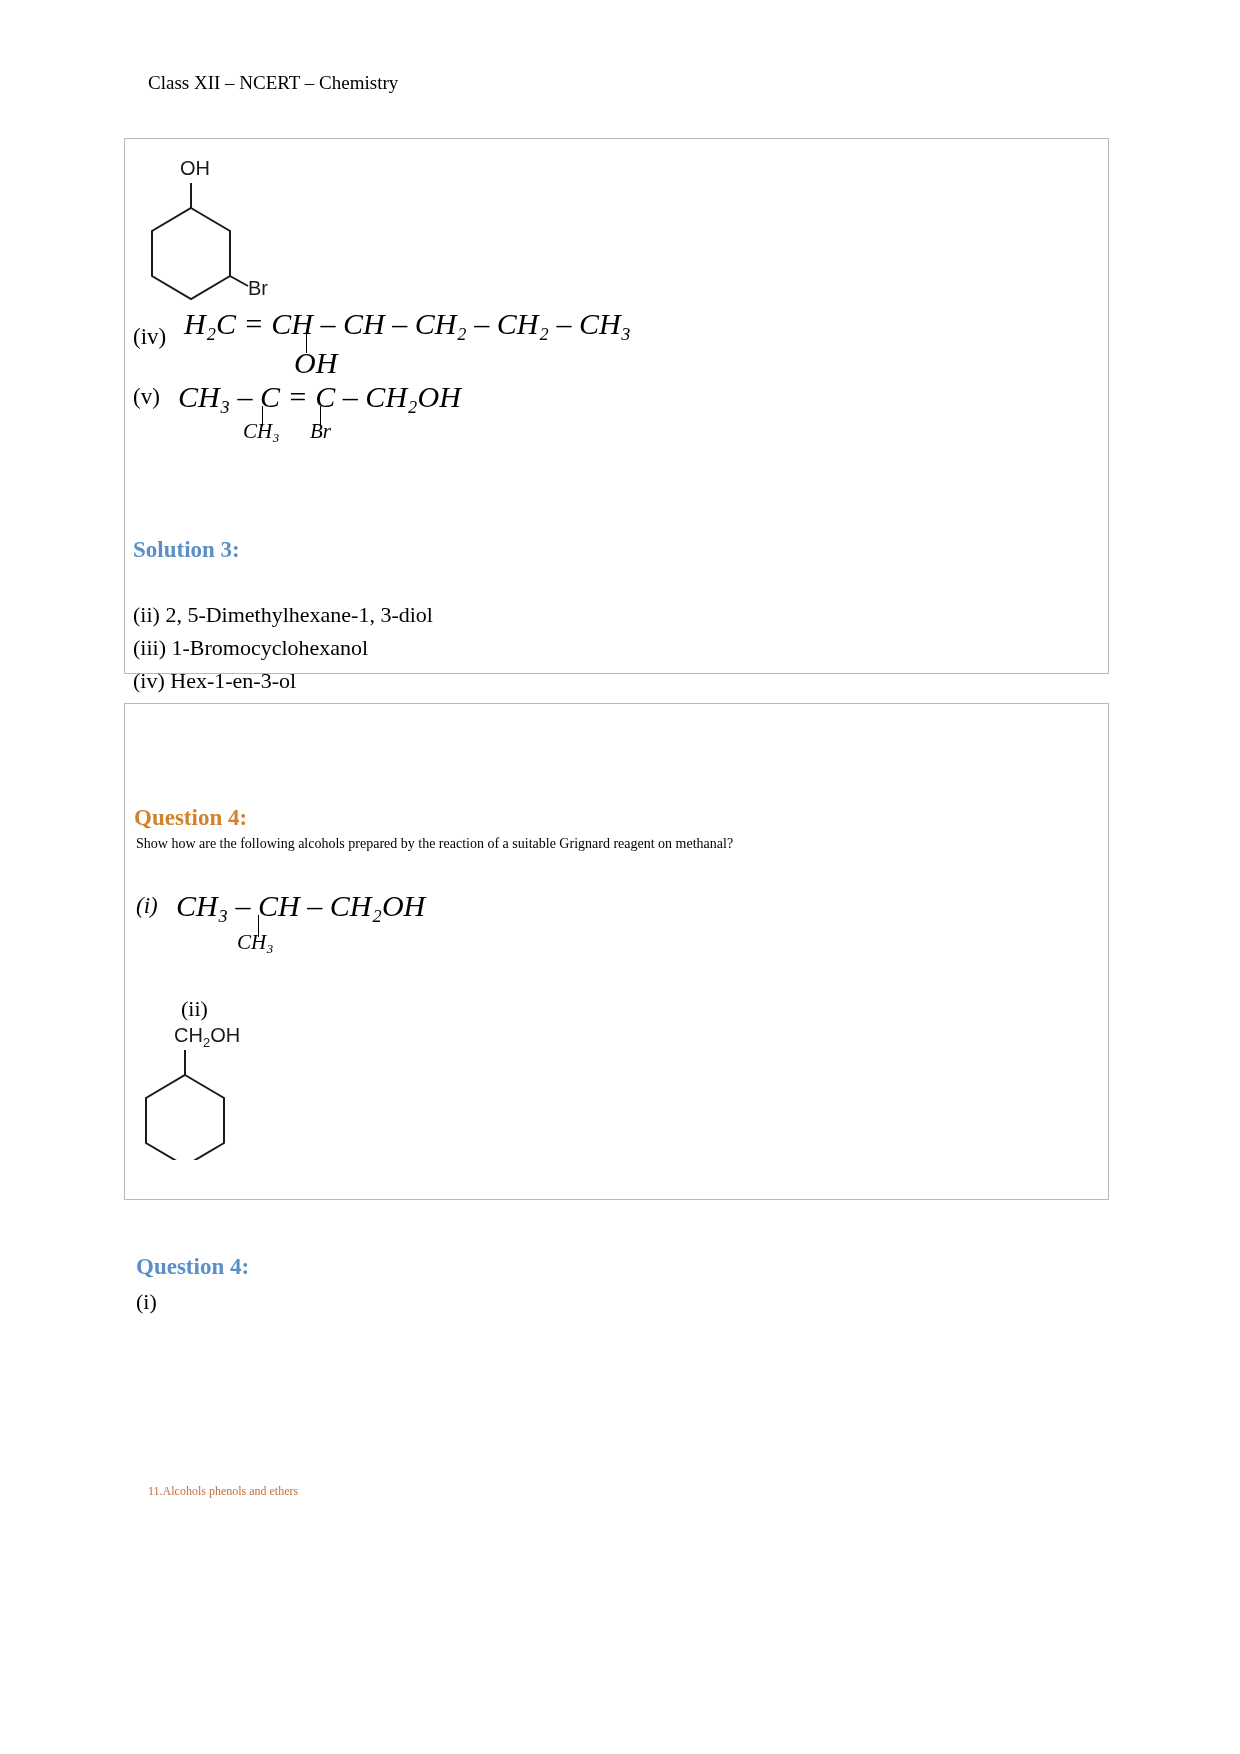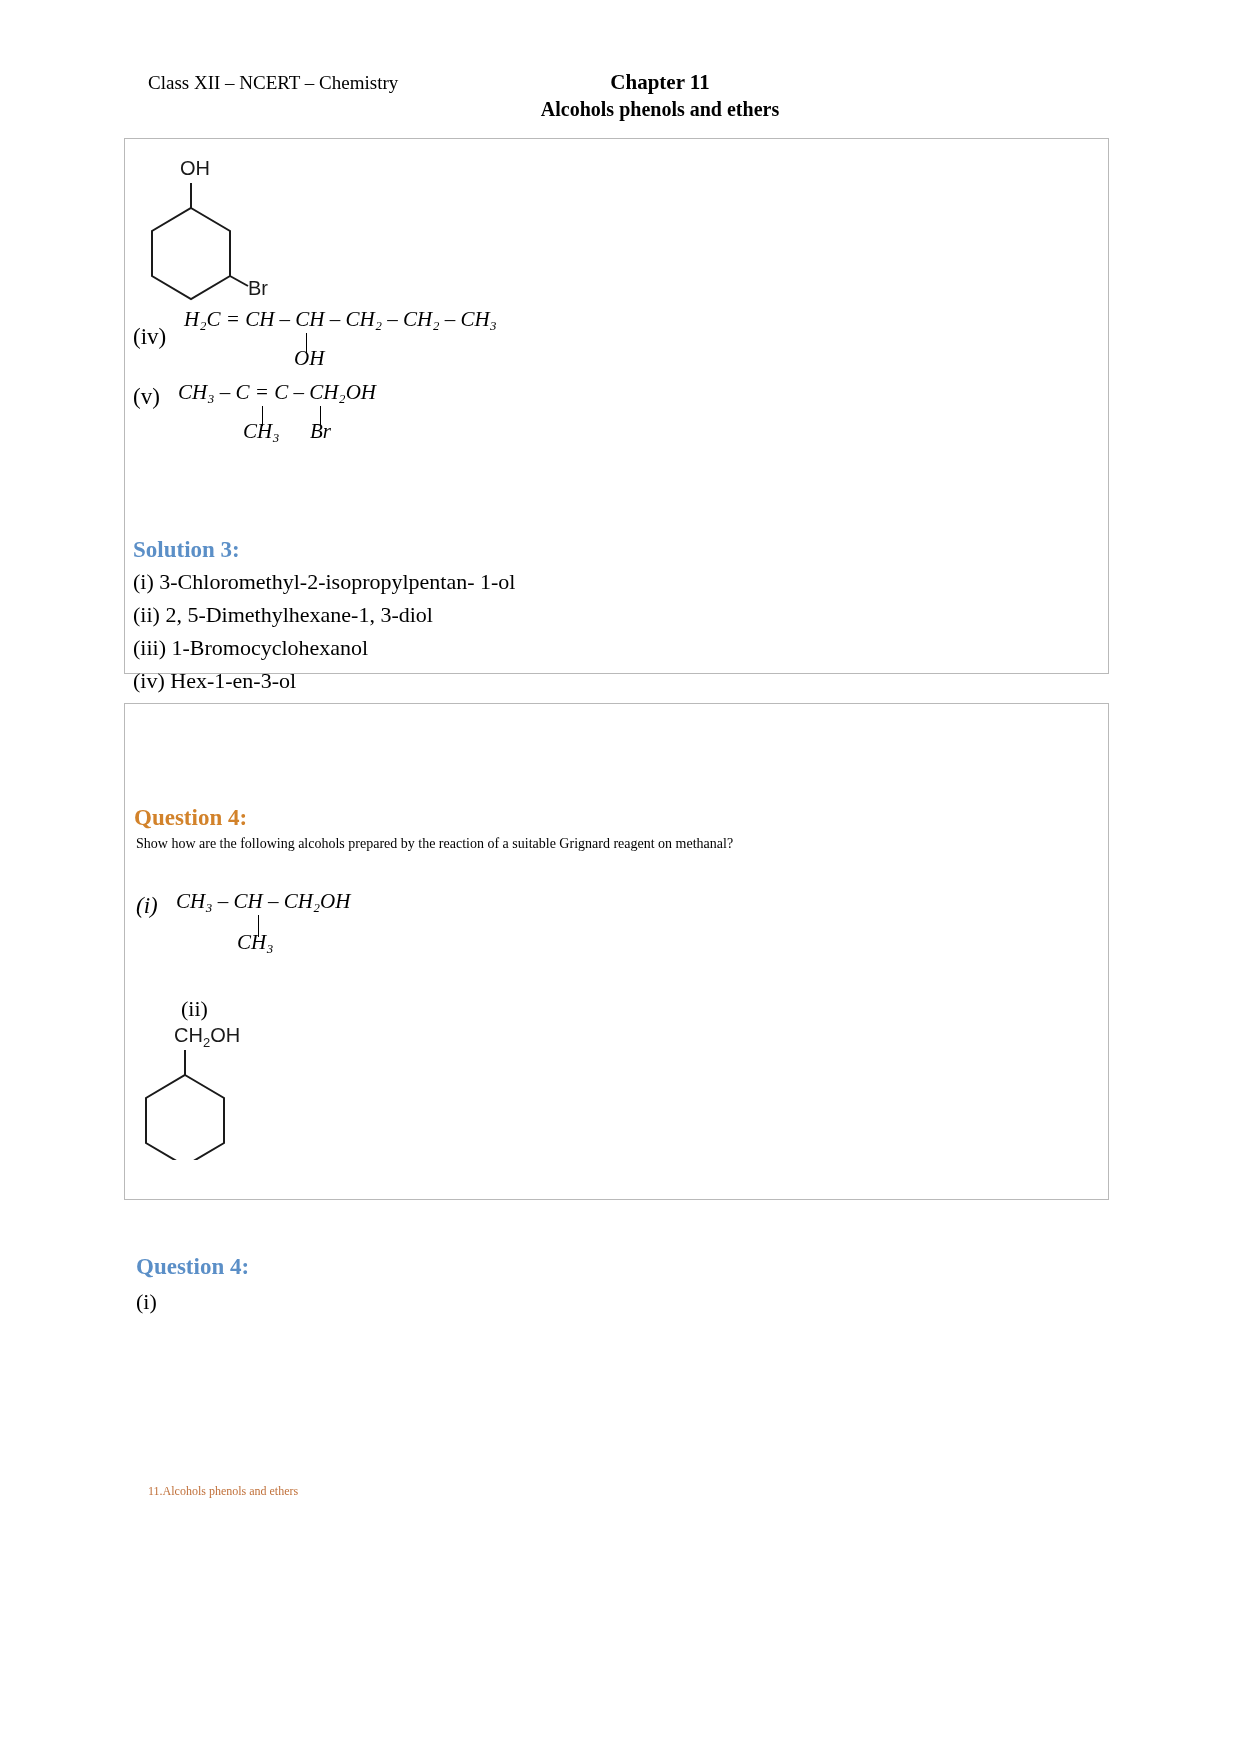--- a/index.html
+++ b/index.html
@@ -84,21 +84,21 @@
   .para {
     position: absolute;
     font-size: 14px;
     line-height: 1.35;
     font-family: "Liberation Serif", serif;
   }
   .formula {
     position: absolute;
     font-family: "Liberation Serif", serif;
     font-style: italic;
-    font-size: 21px;
+    font-size: 30px;
     white-space: nowrap;
   }
 
   
   .vbond {
     position: absolute;
     width: 1px;
     background: #000;
   }
 
@@ -124,24 +124,20 @@
   .atom-sub {
     font-size: 13px;
   }
 </style>
 </head>
 <body>
 
 <div class="page">
 
   <div class="hdr-left">Class XII – NCERT – Chemistry</div>
-  <div class="hdr-center">
-    <div>Chapter 11</div>
-    <div class="line2">Alcohols phenols and ethers</div>
-  </div>
 
   <div class="box" id="box-solution3"></div>
 
   <svg class="struct" style="left:140px; top:155px;" width="240" height="155" viewBox="0 0 240 155">
     <text class="atom-label" x="40" y="20">OH</text>
 
     <line x1="51" y1="28" x2="51" y2="53" stroke="#1a1a1a" stroke-width="2"></line>
 
     <polygon points="51,53 90,76 90,121 51,144 12,121 12,76" fill="none" stroke="#1a1a1a" stroke-width="2"></polygon>
 
@@ -155,21 +151,20 @@
   <div class="formula" style="left:294px; top:346px;">OH</div>
 
   <div class="txt" style="left:133px; top:382px; font-size:23px;">(v)</div>
   <div class="formula" style="left:178px; top:380px;">CH₃ –  C  =  C – CH₂OH</div>
   <div class="vbond" style="left:262px; top:406px; height:20px;"></div>
   <div class="vbond" style="left:320px; top:406px; height:20px;"></div>
   <div class="formula" style="left:243px; top:419px; font-size:21px;">CH₃</div>
   <div class="formula" style="left:310px; top:419px; font-size:21px;">Br</div>
 
   <div class="txt heading-sol" style="left:133px; top:535px;">Solution 3:</div>
-  <div class="txt" style="left:133px; top:568px;">(i) 3-Chloromethyl-2-isopropylpentan- 1-ol</div>
   <div class="txt" style="left:133px; top:601px;">(ii) 2, 5-Dimethylhexane-1, 3-diol</div>
   <div class="txt" style="left:133px; top:634px;">(iii) 1-Bromocyclohexanol</div>
   <div class="txt" style="left:133px; top:667px;">(iv) Hex-1-en-3-ol</div>
   <div class="txt" style="left:133px; top:700px;">(v) 2-Bromo-3-methylbut-2-en-1-ol</div>
 
   <div class="box" id="box-question4"></div>
 
   <div class="txt heading-q" style="left:134px; top:803px;">Question 4:</div>
   <div class="para" style="left:136px; top:835px; width:940px;">Show how are the following alcohols prepared by the reaction of a suitable Grignard reagent on methanal?</div>
 

